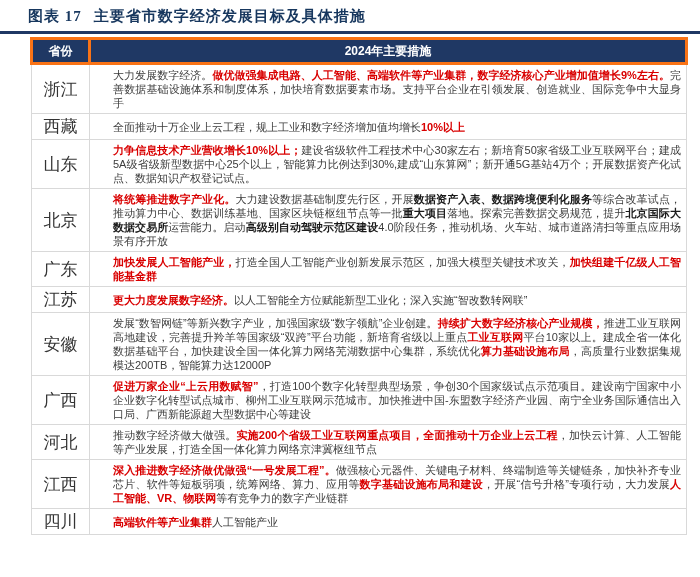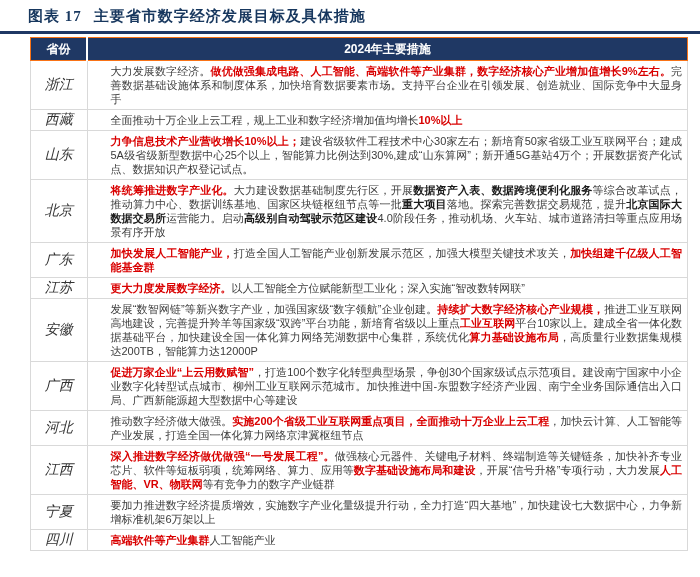--- a/index.html
+++ b/index.html
@@ -32,37 +32,36 @@
     width: 658px;
     table-layout: fixed;
   }
   .measures-table thead th {
     background: #1f3864;
     color: #ffffff;
     font-size: 12px;
     font-weight: bold;
     height: 20px;
     padding: 1px 0;
-    border: 1px solid #f97316;
+    border: 3px solid #f97316;
     text-align: center;
   }
   .measures-table thead th.province-h {
     width: 55px;
     border-right: 2px solid #ffffff;
   }
   .measures-table tbody td {
     border: 1px solid #d9d9d9;
     vertical-align: middle;
     background: #ffffff;
   }
   td.province {
     text-align: center;
-    font-size: 14px;
+    font-size: 17px;
     color: #333333;
-    font-style: italic;
   }
   td.measures {
     font-size: 11px;
     line-height: 14px;
     color: #3b3b3b;
     padding: 3px 5px 3px 23px;
     text-align: justify;
   }
   .seg-n { color: #3b3b3b; }
   .seg-rb { color: #d90000; font-weight: bold; }
@@ -119,22 +118,18 @@
         </tr>
         <tr>
           <td class="province">河北</td>
           <td class="measures"><span class="seg-n">推动数字经济做大做强。</span><span class="seg-rb">实施200个省级工业互联网重点项目，全面推动十万企业上云工程</span><span class="seg-n">，加快云计算、人工智能等产业发展，打造全国一体化算力网络京津冀枢纽节点</span></td>
         </tr>
         <tr>
           <td class="province">江西</td>
           <td class="measures"><span class="seg-rb">深入推进数字经济做优做强“一号发展工程”。</span><span class="seg-n">做强核心元器件、关键电子材料、终端制造等关键链条，加快补齐专业芯片、软件等短板弱项，统筹网络、算力、应用等</span><span class="seg-rb">数字基础设施布局和建设</span><span class="seg-n">，开展“信号升格”专项行动，大力发展</span><span class="seg-rb">人工智能、VR、物联网</span><span class="seg-n">等有竞争力的数字产业链群</span></td>
         </tr>
         <tr>
-          <td class="province">宁夏</td>
-          <td class="measures"><span class="seg-n">要加力推进数字经济提质增效，实施数字产业化量级提升行动，全力打造“四大基地”，加快建设七大数据中心，力争新增标准机架6万架以上</span></td>
-        </tr>
-        <tr>
           <td class="province">四川</td>
           <td class="measures"><span class="seg-rb">高端软件等产业集群</span><span class="seg-n">人工智能产业</span></td>
         </tr>
       </tbody>
   </table>
 </div>
 
 </body></html>

